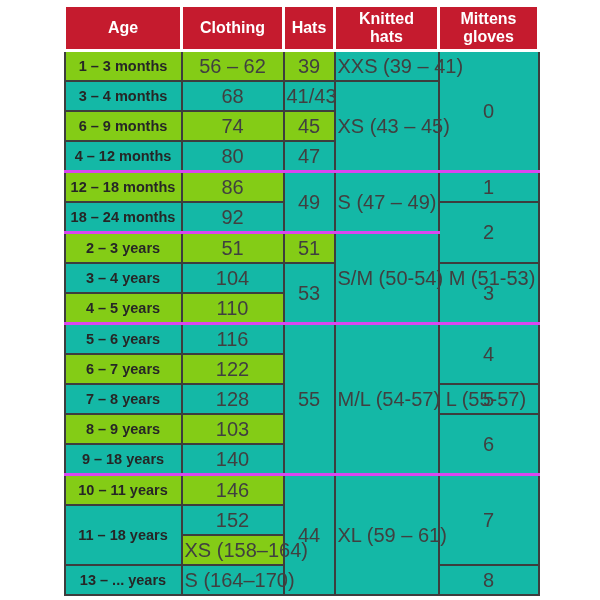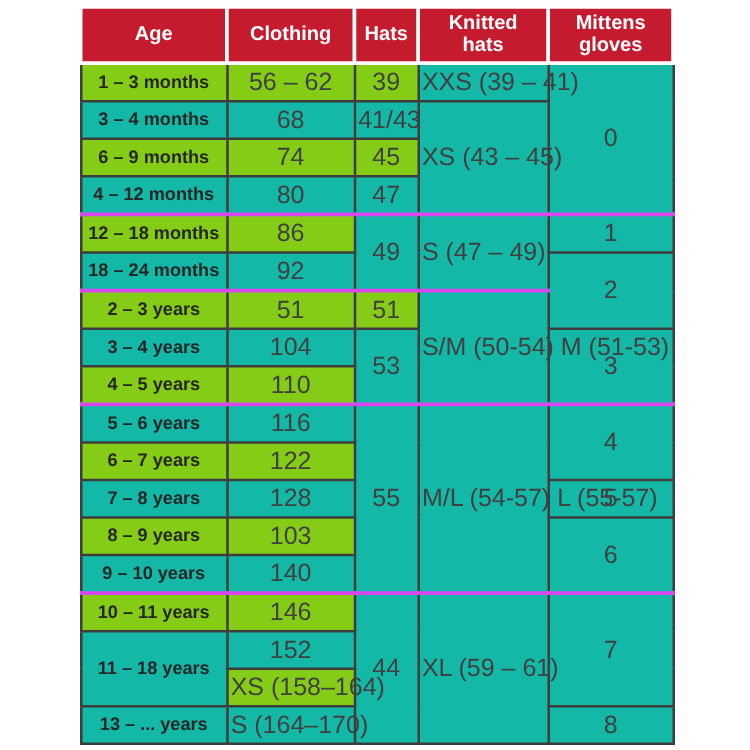--- a/index.html
+++ b/index.html
@@ -170,21 +170,21 @@
         <td class="age-col w">7 – 8 years</td>
         <td class="w">128</td>
         <td class="w">5</td>
       </tr>
       <tr>
         <td class="age-col g">8 – 9 years</td>
         <td class="g">103</td>
         <td class="w" rowspan="2">6</td>
       </tr>
       <tr>
-        <td class="age-col w">9 – 10 years</td>
+        <td class="age-col w">9 – 18 years</td>
         <td class="w">140</td>
       </tr>
       <tr class="gs">
         <td class="age-col g">10 – 11 years</td>
         <td class="g">146</td>
         <td class="w" rowspan="4">44</td>
         <td class="w" rowspan="4">XL (59 – 61)</td>
         <td class="w" rowspan="3">7</td>
       </tr>
       <tr>

